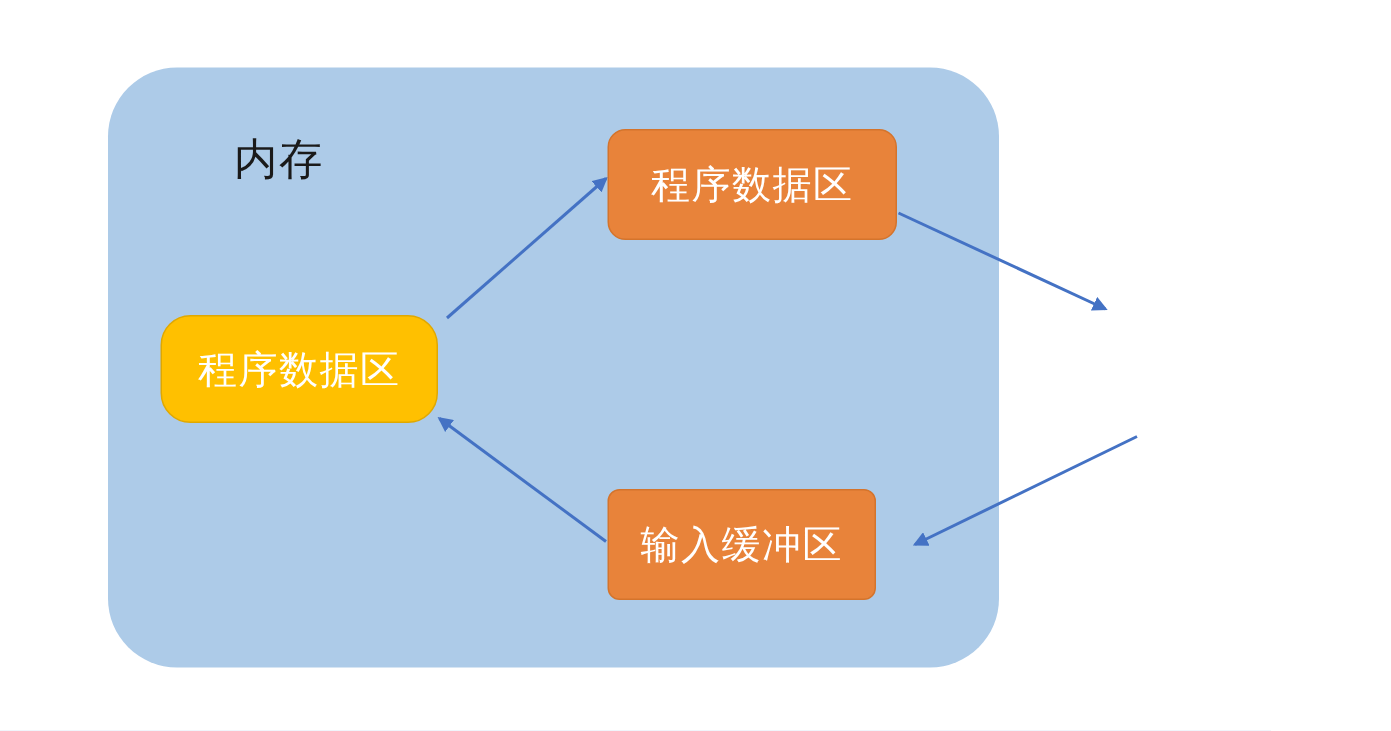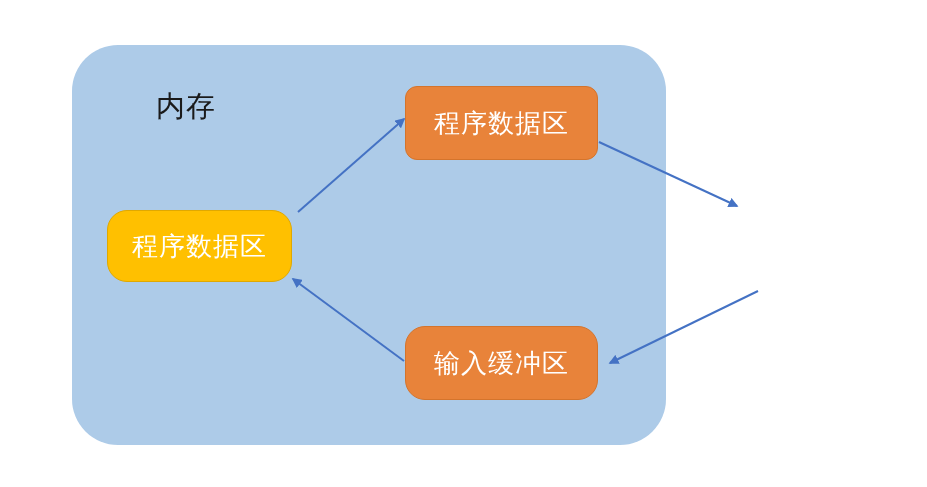--- a/index.html
+++ b/index.html
@@ -62,25 +62,25 @@
     top: 86px;
     width: 193px;
     height: 74px;
     background: #E8833A;
     border: 1px solid #D4742C;
     border-radius: 12px;
   }
   .node-in {
     left: 405px;
     top: 326px;
-    width: 193px;
+    width: 179px;
     height: 74px;
     background: #E8833A;
     border: 1px solid #D4742C;
-    border-radius: 20px;
+    border-radius: 8px;
   }
   .node-disk {
     left: 713px;
     top: 204px;
     width: 122px;
     height: 77px;
     background: #70AD47;
     border: 1px solid #5E9639;
     border-radius: 50%;
   }

